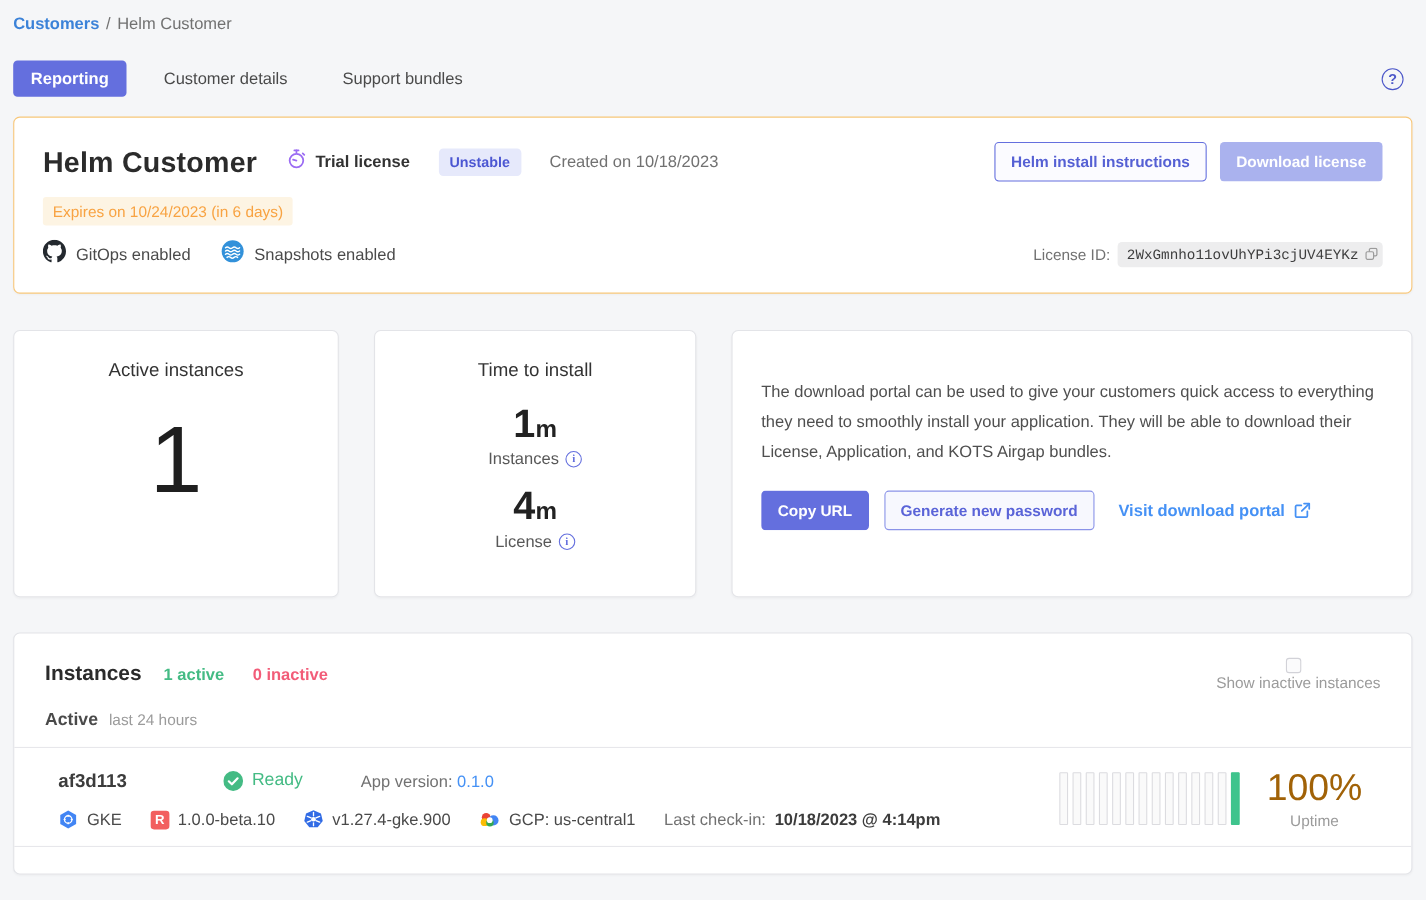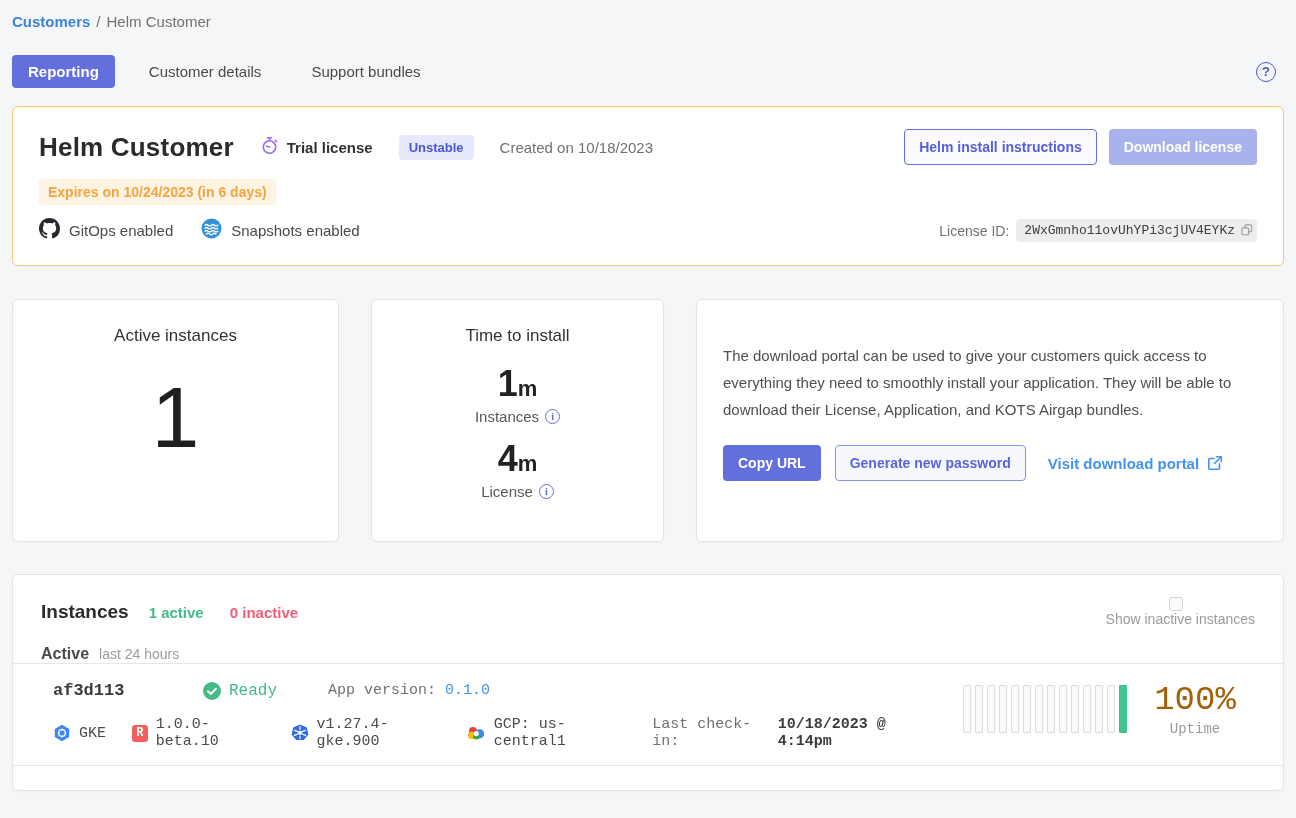--- a/index.html
+++ b/index.html
@@ -34,33 +34,33 @@
   .license-group { display:flex; align-items:center; margin-left:26px; }
   .license-type { font-size:15px; font-weight:600; color:#323232; margin-left:8px; }
   .channel-badge { margin-left:26px; background:#e6e9fb; color:#4b56d2; font-size:13px; font-weight:700;
     padding:5px 10px; border-radius:4px; }
   .created { margin-left:26px; font-size:15px; color:#717171; }
   .hspacer { flex:1; }
   .btn { font-size:14px; font-weight:700; border-radius:4px; padding:9px 14px; cursor:pointer; border:1px solid transparent; }
   .btn-outline { background:#fbfbff; border-color:#646fde; color:#5560d4; }
   .btn-disabled { background:#aab2ee; color:#fff; margin-left:12px; cursor:default; }
   .expires-pill { display:inline-block; margin-top:14px; background:#fdf4e3; color:#f8a342;
-    font-size:14px; font-weight:700; padding:5px 9px; border-radius:3px; }
+    font-size:14px; font-weight:400; padding:5px 9px; border-radius:3px; }
   .hrow3 { display:flex; align-items:center; margin-top:13px; }
   .feature { display:flex; align-items:center; margin-right:28px; }
   .feature span.lbl { font-size:15px; color:#4a4a4a; margin-left:9px; }
   .license-id-wrap { display:flex; align-items:center; font-size:14px; color:#717171;margin-left:20px; }
   .license-code { font-family:"Liberation Mono","DejaVu Sans Mono",monospace; font-size:13px; color:#3e3e3e;
     background:#ededee; padding:4px 22px 4px 8px; border-radius:4px; margin-left:7px; position:relative; }
   .copy-icon { position:absolute; right:4px; top:5px; cursor:pointer; }
 
   
   .stats-row { display:flex; margin-top:33px; gap:32px; }
   .stat-card { height:243px; display:flex; flex-direction:column; align-items:center; }
-  .stat-card.ai { width:327px; }
+  .stat-card.ai { width:296px; }
   .stat-card.tti { width:293px; }
   .stat-title { font-size:17px; color:#333; margin-top:26px; }
   .big-number { font-size:86px; color:#1f1f1f; margin-top:28px; line-height:1; font-weight:400; }
   .tti-value { margin-top:20px; line-height:1; }
   .tti-value .num { font-size:36px; font-weight:600; color:#222; }
   .tti-value .unit { font-size:22px; font-weight:600; color:#222; }
   .tti-label { display:flex; align-items:center; margin-top:6px; font-size:15px; color:#585858; }
   .info-icon { width:15px; height:15px; border:1.3px solid #646fde; border-radius:50%; color:#646fde;
     font-size:10px; font-weight:700; display:inline-flex; align-items:center; justify-content:center;
     margin-left:6px; cursor:pointer; font-family:"Liberation Serif",serif; }
@@ -80,22 +80,22 @@
   .inst-pad { padding:0 28px; }
   .inst-header { display:flex; align-items:center; }
   .inst-title { font-size:19px; font-weight:700; color:#2b2b2b; }
   .count-active { margin-left:20px; font-size:15px; font-weight:700; color:#44bb84; }
   .count-inactive { margin-left:26px; font-size:15px; font-weight:700; color:#f25c78; }
   .show-inactive { display:flex; align-items:center; color:#9b9b9b; font-size:14px; cursor:pointer;flex-direction:column; }
   .checkbox { width:14px; height:14px; border:1px solid #d2d2d8; border-radius:3px; background:#fbfbfc; margin-right:8px; }
   .inst-sub { display:flex; align-items:baseline; margin-top:18px; }
   .inst-sub .active-lbl { font-size:16px; font-weight:700; color:#4a4a4a; }
   .inst-sub .range-lbl { font-size:14px; color:#9b9b9b; margin-left:10px; }
-  .inst-row { border-top:1px solid #e7e7eb; border-bottom:1px solid #e7e7eb;
-    padding:17px 28px 15px 40px; display:flex; align-items:flex-start;font-family:Liberation Mono, monospace; }
+  .inst-row { margin-top:15px; border-top:1px solid #e7e7eb; border-bottom:1px solid #e7e7eb;
+    padding:17px 28px 15px 40px; display:flex; align-items:flex-end; }
   .inst-left { flex:1; }
   .iline1 { display:flex; align-items:center; }
   .inst-id { font-size:17px; font-weight:700; color:#3c3c3c; width:150px; }
   .ready { display:flex; align-items:center; color:#44bb84; font-size:16px; width:125px; }
   .ready span { margin-left:8px; }
   .appver { font-size:15px; color:#717171; }
   .appver a { color:#4591f5; text-decoration:none; cursor:pointer; }
   .iline2 { display:flex; align-items:center; margin-top:16px; font-size:15px; color:#4a4a4a; }
   .chip { display:flex; align-items:center; margin-right:26px; }
   .chip .ic { margin-right:8px; display:flex; }

